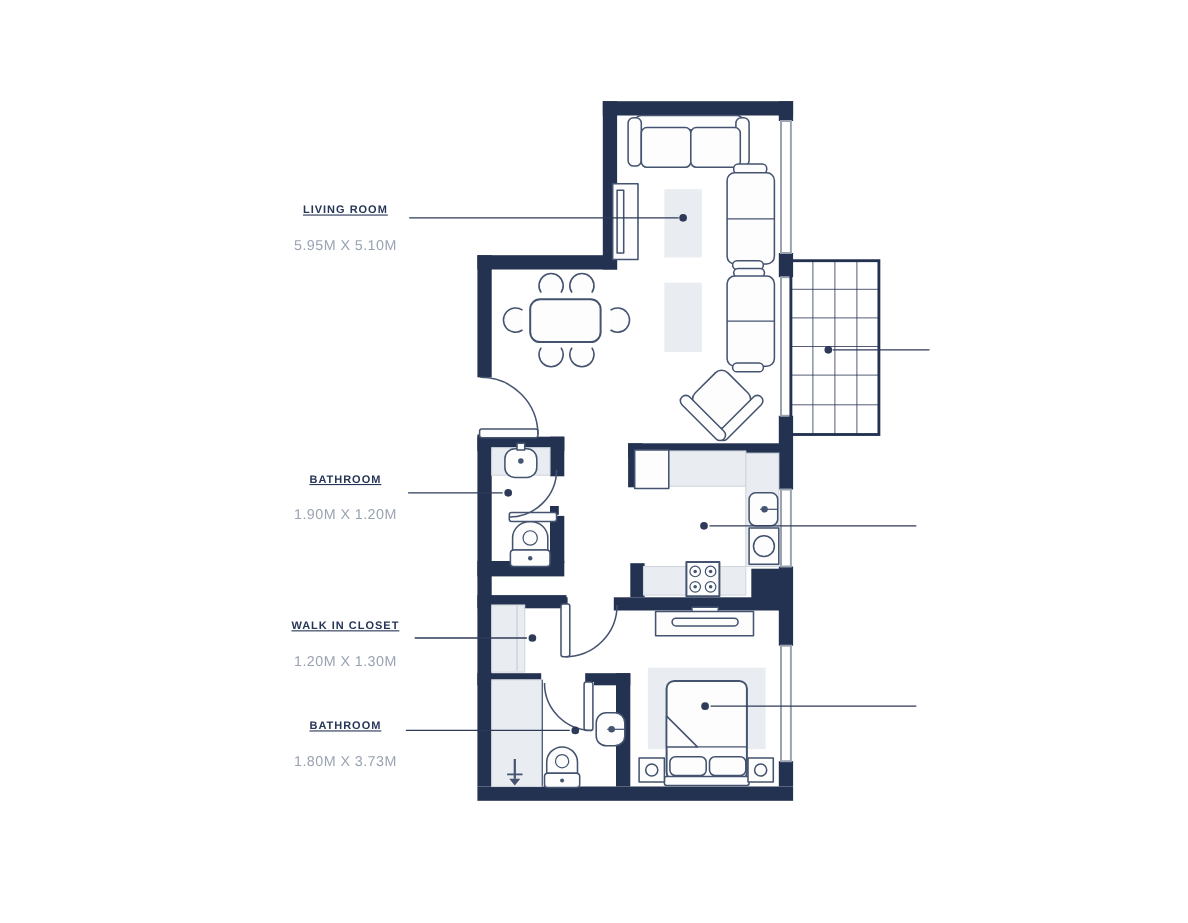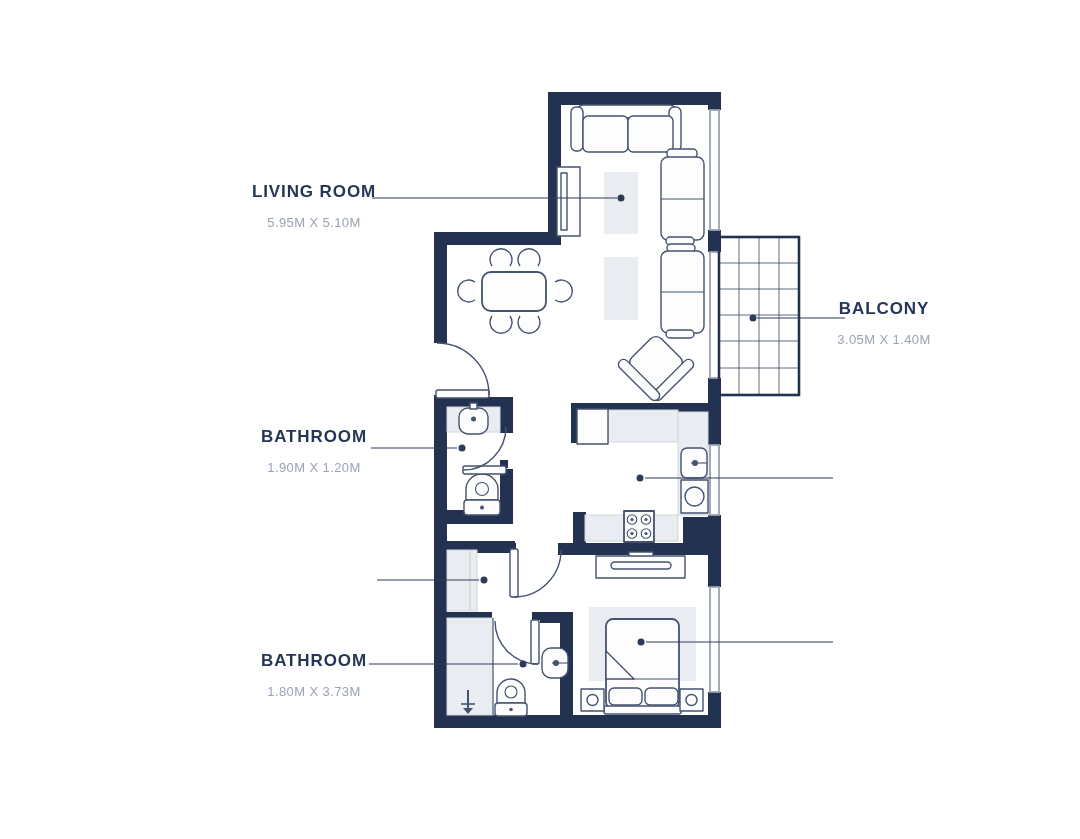--- a/index.html
+++ b/index.html
@@ -21,21 +21,21 @@
   .arc{fill:none;stroke:var(--outline);stroke-width:1.4;}
   .thin{fill:none;stroke:var(--outline);stroke-width:1.1;}
   .blk{fill:none;stroke:var(--wall);stroke-width:2.6;}
   .grid{stroke:var(--wall);stroke-width:0.9;opacity:.8;fill:none;}
   .leader{stroke:var(--leader);stroke-width:1.2;fill:none;}
   .dot{fill:var(--leader);stroke:none;}
   .ink{fill:var(--outline);stroke:none;}
 
   
   .room-label{position:absolute;width:190px;text-align:center;}
-  .room-name{font-size:17px;font-weight:bold;letter-spacing:.9px;color:var(--label);line-height:15px;}
+  .room-name{font-size:10px;font-weight:bold;letter-spacing:.9px;color:var(--label);line-height:15px;text-decoration:underline;}
   .room-dims{font-size:13px;letter-spacing:.4px;color:var(--dims);line-height:15px;margin-top:16px;}
 </style>
 </head>
 <body>
 
 <div class="stage">
 
   <svg width="1080" height="839" viewBox="0 0 1080 839">
 
     <g>
@@ -245,26 +245,26 @@
         <circle class="dot" cx="523" cy="664" r="3.5"></circle>
       <path class="leader" d="M833,642 H646"></path>
         <circle class="dot" cx="641" cy="642" r="3.5"></circle>
     </g>
   </svg>
 
   <div class="room-label" style="left:219px;top:184px;">
     <div class="room-name">LIVING ROOM</div>
     <div class="room-dims">5.95M X 5.10M</div>
   </div>
-  <div class="room-label" style="left:789px;top:301px;">
-    <div class="room-name">BALCONY</div>
-    <div class="room-dims">3.05M X 1.40M</div>
-  </div>
   <div class="room-label" style="left:219px;top:429px;">
     <div class="room-name">BATHROOM</div>
     <div class="room-dims">1.90M X 1.20M</div>
   </div>
+  <div class="room-label" style="left:219px;top:562px;">
+    <div class="room-name">WALK IN CLOSET</div>
+    <div class="room-dims">1.20M X 1.30M</div>
+  </div>
   <div class="room-label" style="left:219px;top:653px;">
     <div class="room-name">BATHROOM</div>
     <div class="room-dims">1.80M X 3.73M</div>
   </div>
 
 </div>
 
 </body></html>

